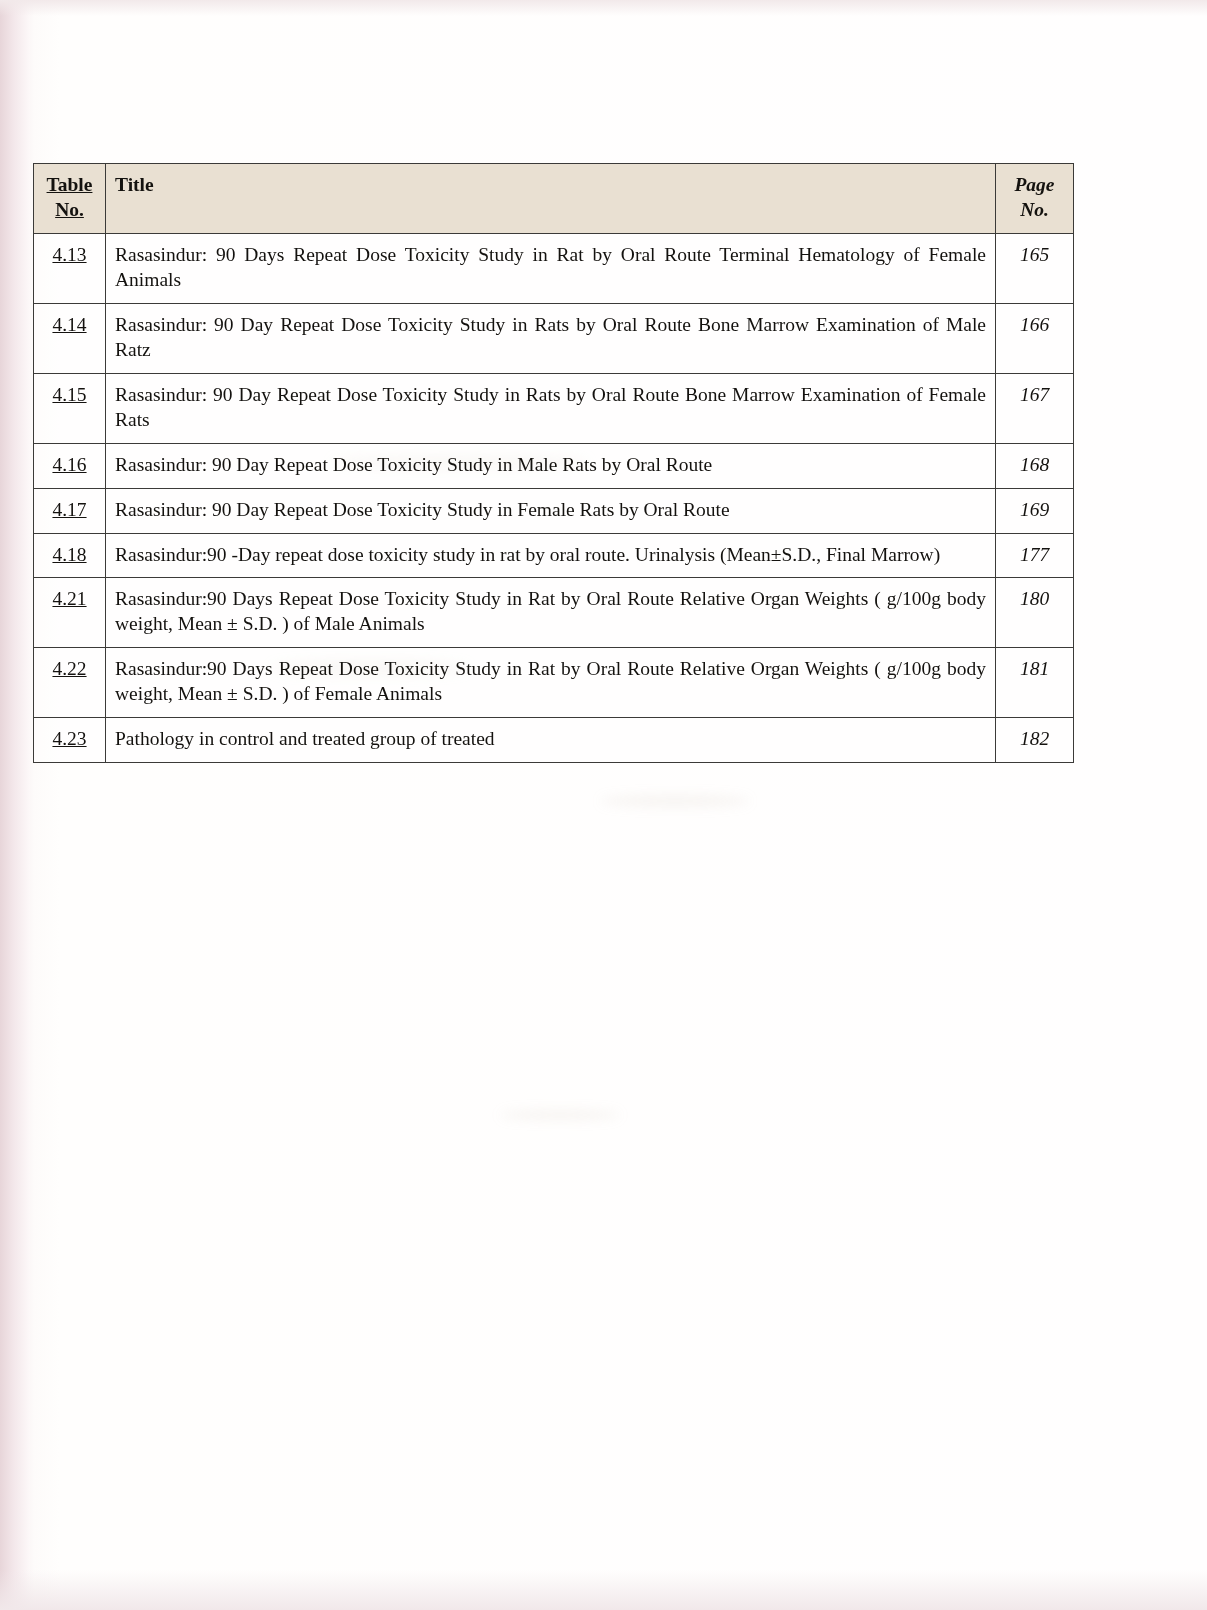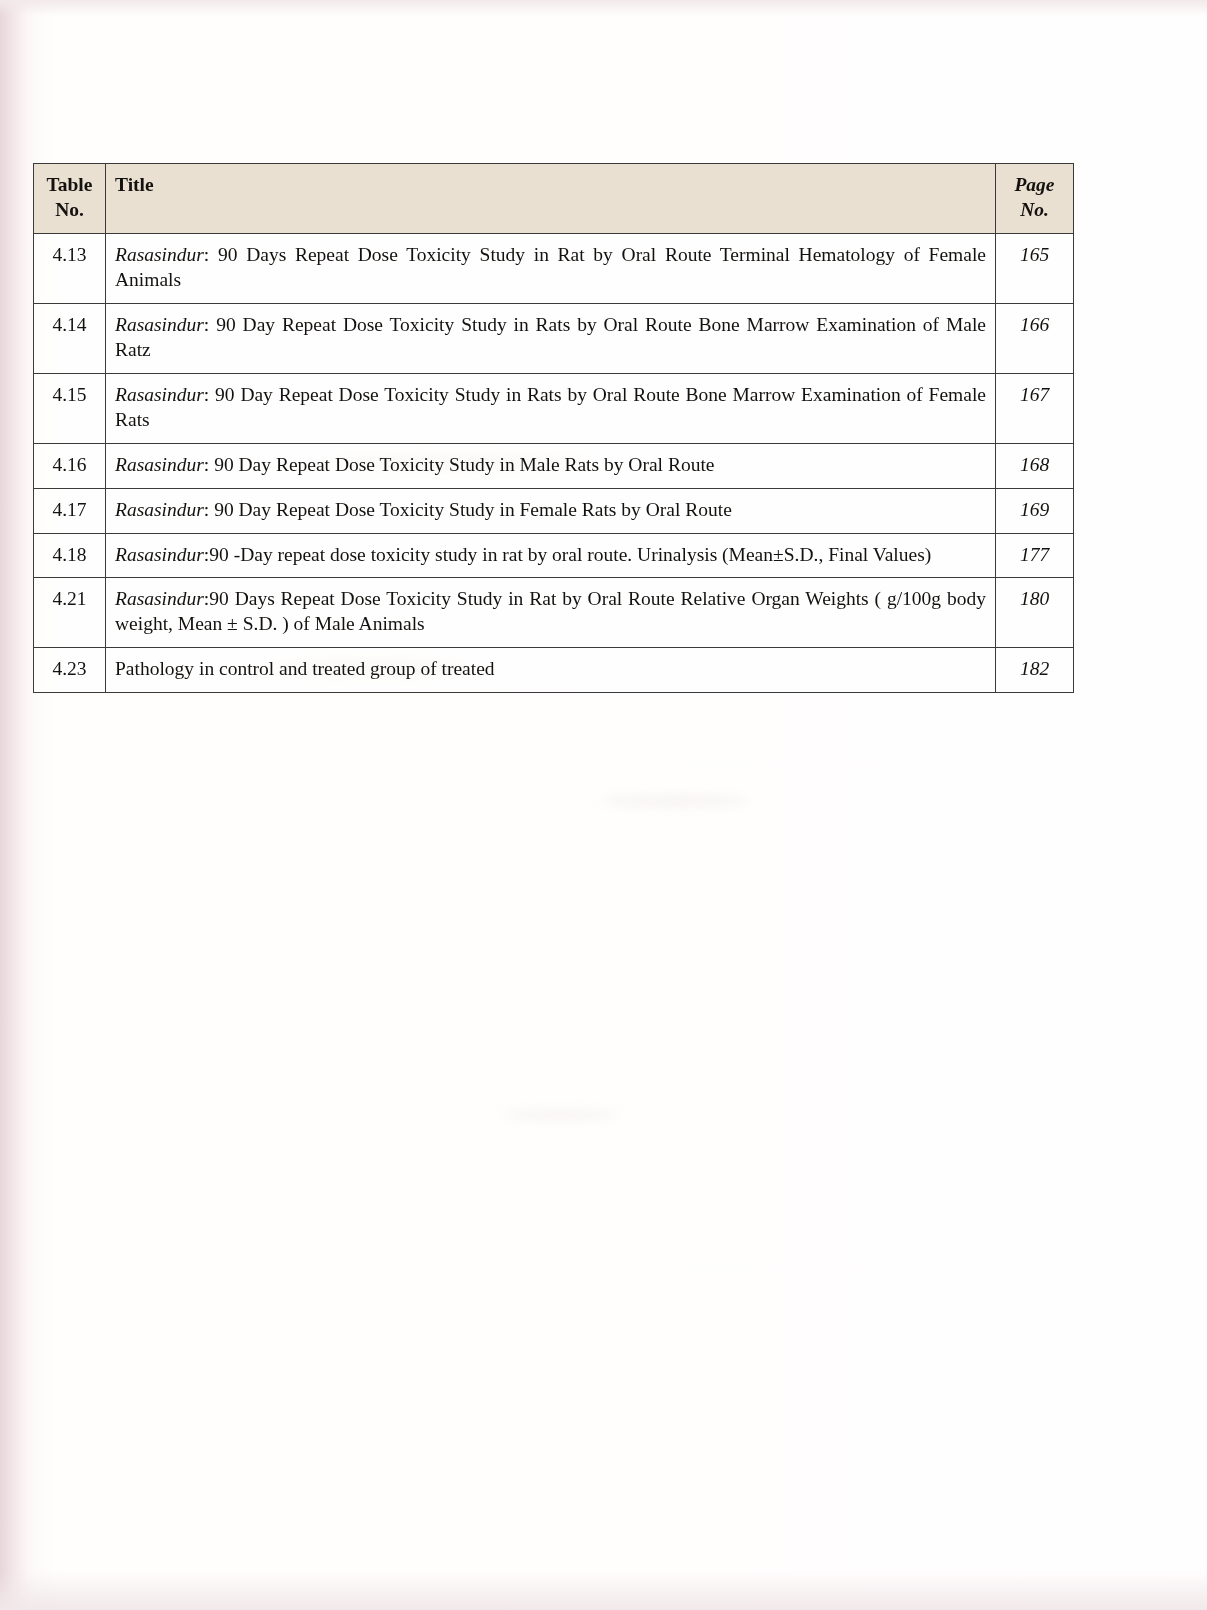--- a/index.html
+++ b/index.html
@@ -65,40 +65,39 @@
     background: #e9e0d2;
     font-weight: bold;
     font-size: 20px;
     padding-top: 12px;
     padding-bottom: 12px;
   }
   col.c-no { width: 72px; }
   col.c-title { width: 890px; }
   col.c-page { width: 78px; }
 
-  th.th-no, td.td-no { text-align: center; }
+  th.th-no, td.td-no { text-align: center; text-decoration: underline; }
   th.th-page, td.td-page { text-align: center; font-style: italic; }
   th.th-title { text-align: left; font-family: Liberation Serif, serif; }
 
   thead th.th-no, thead th.th-page {
     text-align: center;
   }
   thead .hdr-line { display: block; }
   thead th.th-title { vertical-align: top; }
 
   td.td-title {
     text-align: justify;
     text-justify: inter-word;
     hyphens: none;
   }
   td.td-title.nojustify {
     text-align: left;
   }
   .ital {
-    font-style: italic;
   }
   td.td-no {
     white-space: nowrap;
   }
   
   .blotch {
     position: absolute;
     pointer-events: none;
     border-radius: 50%;
     background: rgba(190,175,160,0.13);
@@ -165,27 +164,32 @@
           <td class="td-title nojustify"><span class="ital">Rasasindur</span><span>: 90 Day Repeat Dose Toxicity Study in Male Rats by Oral Route</span></td>
           <td class="td-page">168</td>
         </tr>
         <tr>
           <td class="td-no">4.17</td>
           <td class="td-title nojustify"><span class="ital">Rasasindur</span><span>: 90 Day Repeat Dose Toxicity Study in Female Rats by Oral Route</span></td>
           <td class="td-page">169</td>
         </tr>
         <tr>
           <td class="td-no">4.18</td>
-          <td class="td-title"><span class="ital">Rasasindur</span><span>:90 -Day repeat dose toxicity study in rat by oral route. Urinalysis (Mean±S.D., Final Values)</span></td>
+          <td class="td-title"><span class="ital">Rasasindur</span><span>:90 -Day repeat dose toxicity study in rat by oral route. Urinalysis (Mean±S.D., Final Marrow)</span></td>
           <td class="td-page">177</td>
         </tr>
         <tr>
           <td class="td-no">4.21</td>
           <td class="td-title"><span class="ital">Rasasindur</span><span>:90 Days Repeat Dose Toxicity Study in Rat by Oral Route Relative Organ Weights ( g/100g body weight, Mean ± S.D. ) of Male Animals</span></td>
           <td class="td-page">180</td>
+        </tr>
+        <tr>
+          <td class="td-no">4.22</td>
+          <td class="td-title"><span class="ital">Rasasindur</span><span>:90 Days Repeat Dose Toxicity Study in Rat by Oral Route Relative Organ Weights ( g/100g body weight, Mean ± S.D. ) of Female Animals</span></td>
+          <td class="td-page">181</td>
         </tr>
         <tr>
           <td class="td-no">4.23</td>
           <td class="td-title nojustify"><span class="ital"></span><span>Pathology in control and treated group of treated</span></td>
           <td class="td-page">182</td>
         </tr>
       </tbody>
     </table>
   </div>
 </div>

